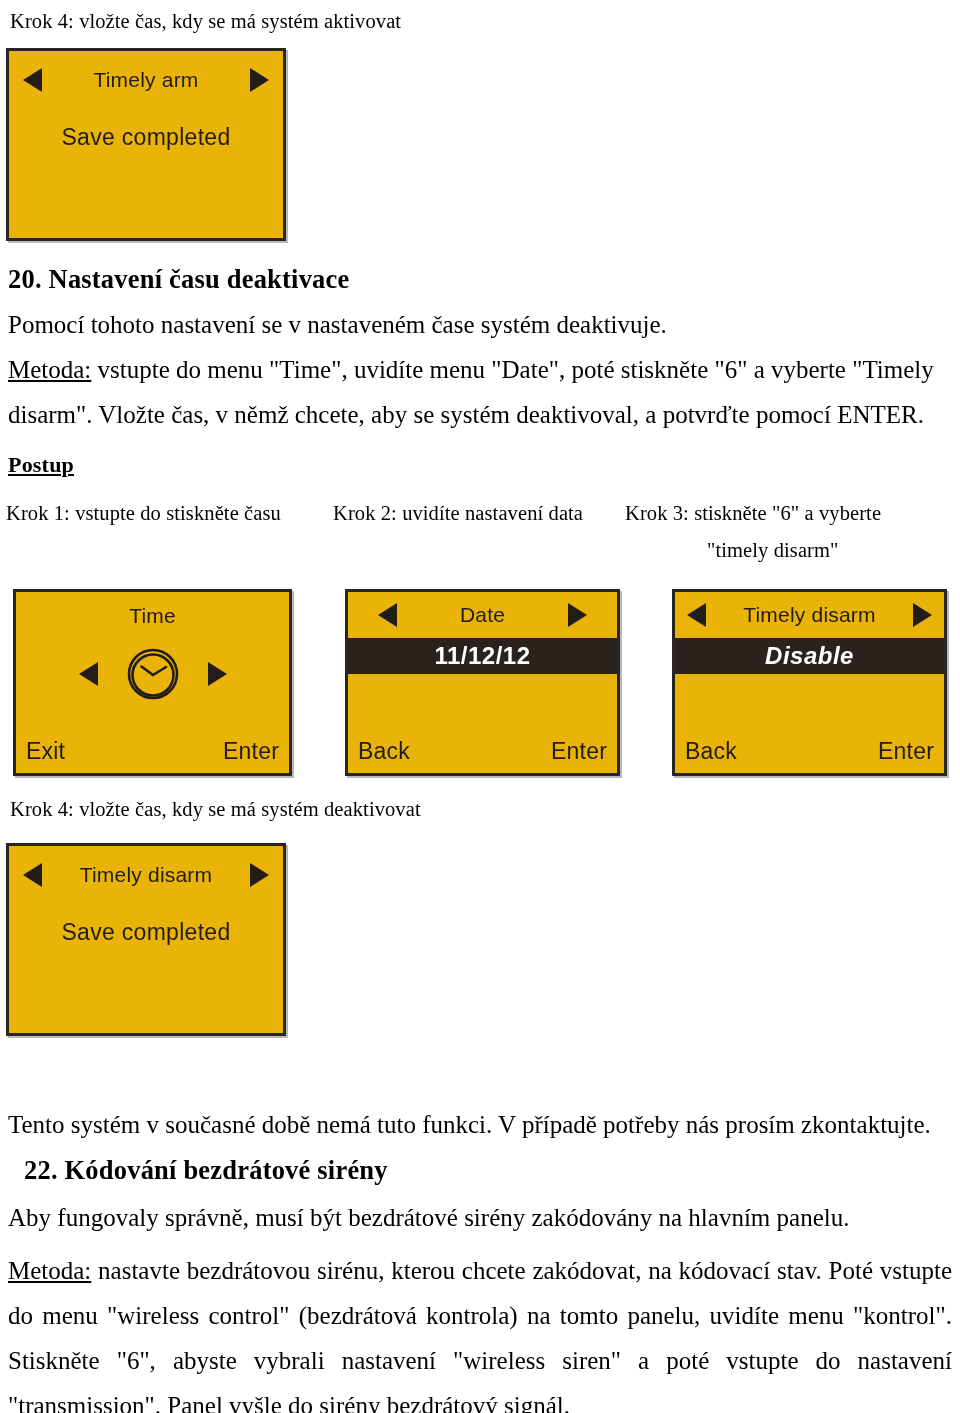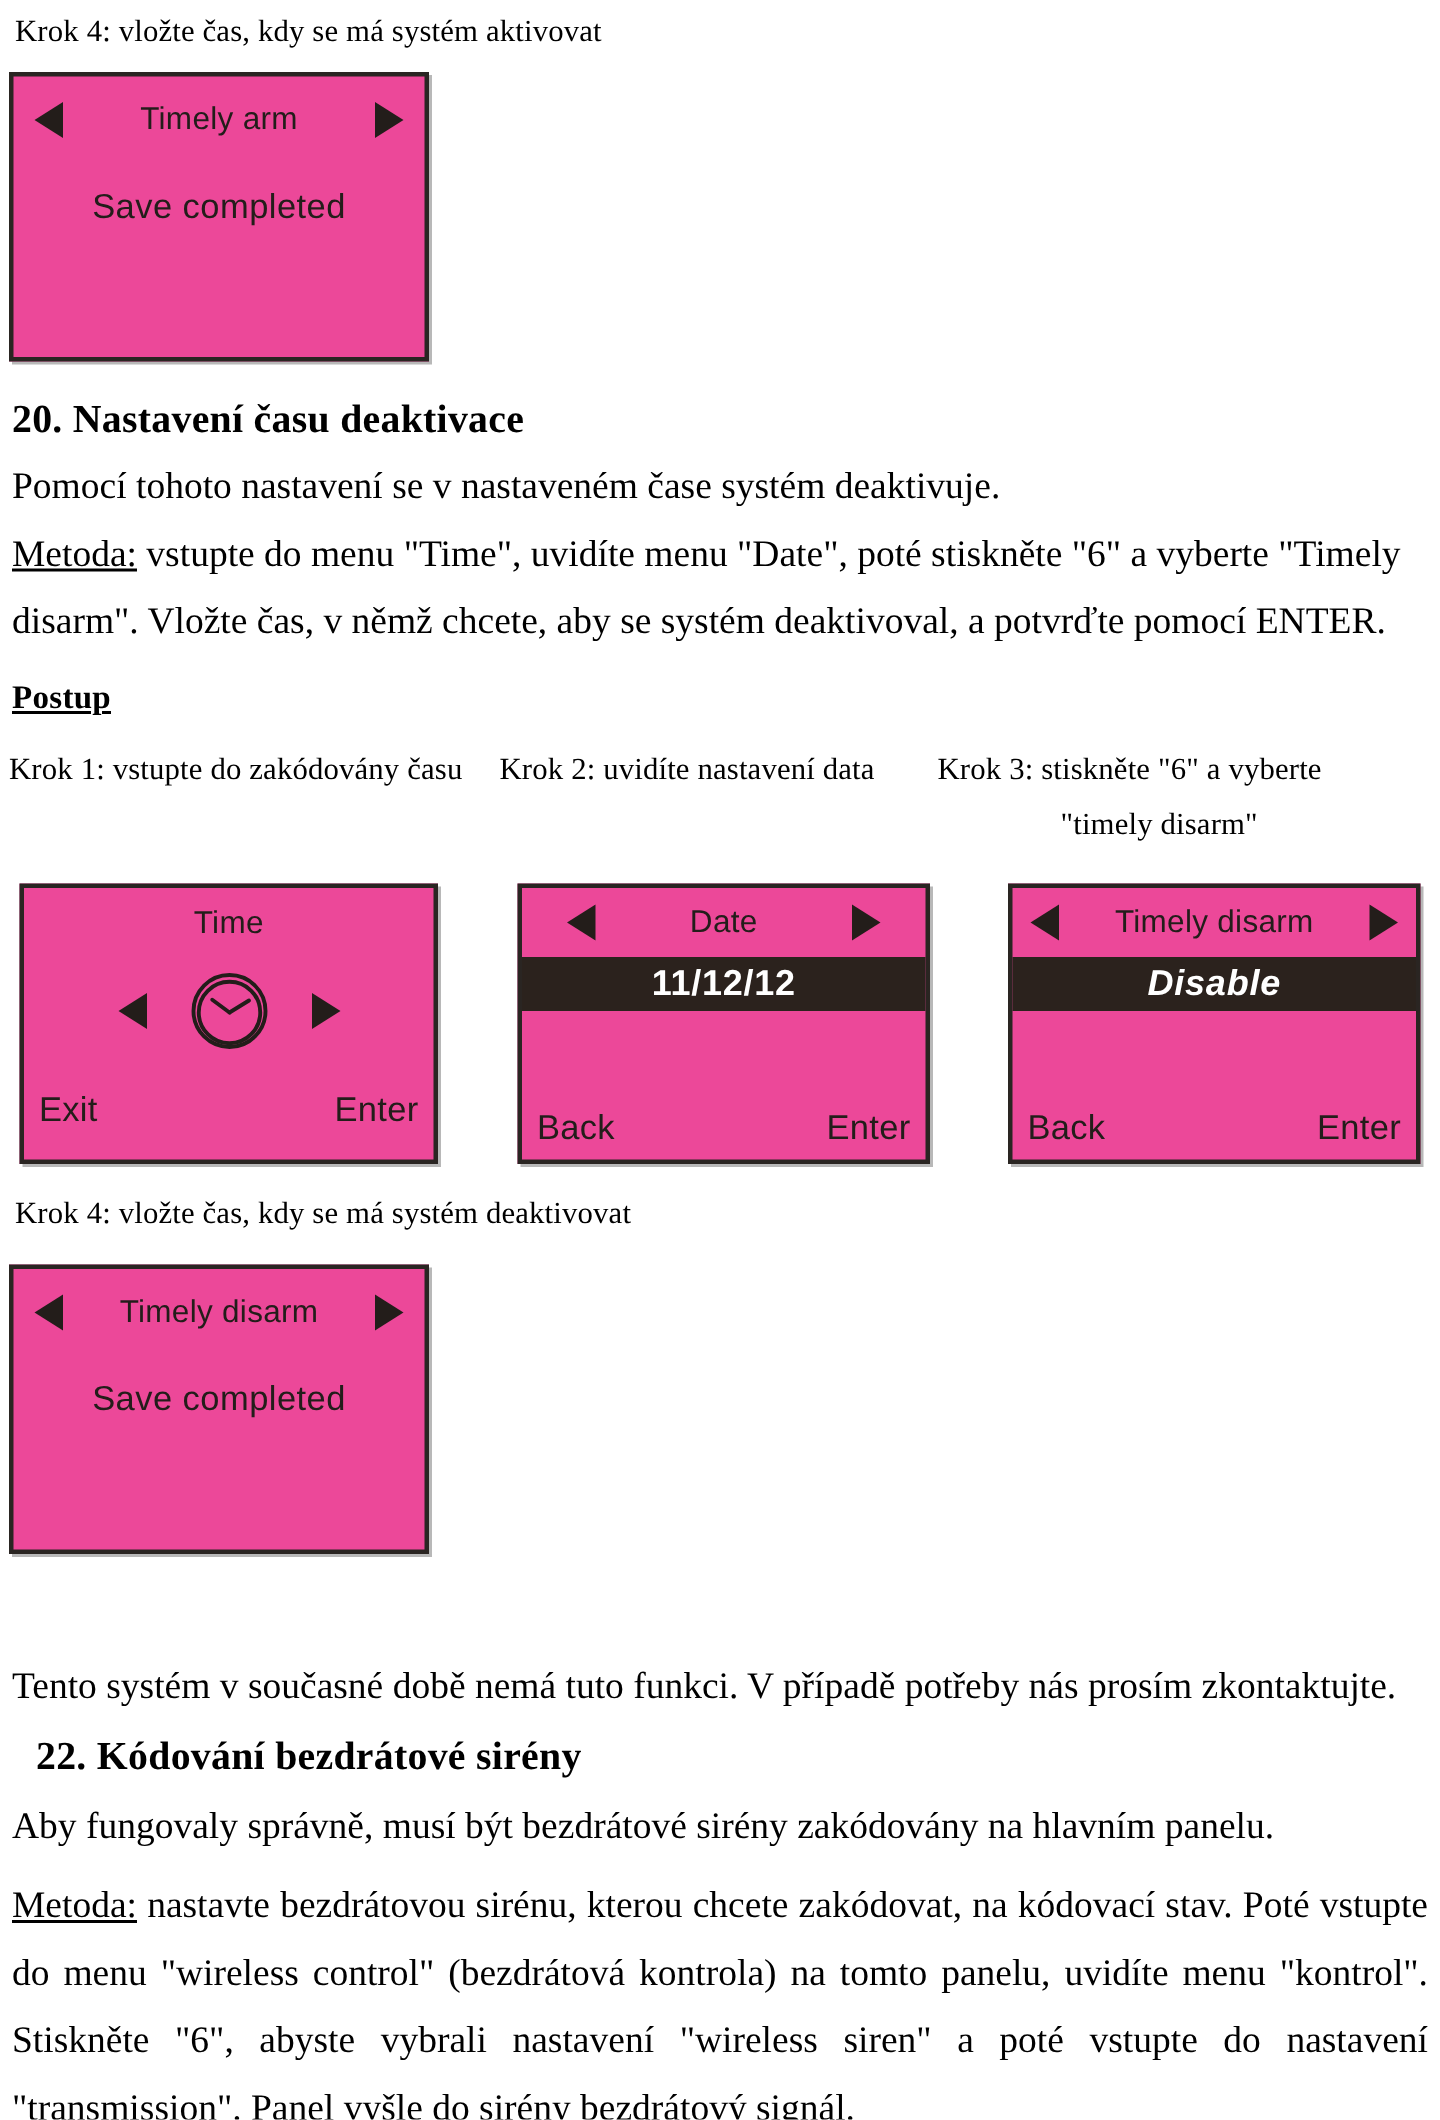--- a/index.html
+++ b/index.html
@@ -54,21 +54,21 @@
     position: absolute;
     font-size: 25px;
     line-height: 45px;
     text-align: justify;
     text-align-last: left;
   }
 
   
   .lcd {
     position: absolute;
-    background: #ec4899;
+    background: #eab308;
     border: 3px solid #2a2522;
     box-sizing: border-box;
     font-family: "Liberation Sans", "DejaVu Sans", sans-serif;
     color: #231d1a;
     box-shadow: 2px 2px 0 0 #b8b8b8;
   }
   .lcd-title-row {
     position: absolute;
     left: 0;
     width: 100%;
@@ -165,42 +165,42 @@
 
   <div class="body-line" style="left:8px; top:310px;">Pomocí tohoto nastavení se v nastaveném čase systém deaktivuje.</div>
 
   <div class="body-line" style="left:8px; top:355px;">
     <span class="ul">Metoda:</span><span> vstupte do menu "Time", uvidíte menu "Date", poté stiskněte "6" a vyberte "Timely</span>
   </div>
   <div class="body-line" style="left:8px; top:400px;">disarm". Vložte čas, v němž chcete, aby se systém deaktivoval, a potvrďte pomocí ENTER.</div>
 
   <div class="heading ul" style="left:8px; top:450px; font-size:22px;">Postup</div>
 
-  <div class="caption" style="left:6px; top:500px;">Krok 1: vstupte do zakódovány času</div>
+  <div class="caption" style="left:6px; top:500px;">Krok 1: vstupte do stiskněte času</div>
   <div class="caption" style="left:333px; top:500px;">Krok 2: uvidíte nastavení data</div>
   <div class="caption" style="left:625px; top:500px;">Krok 3: stiskněte "6" a vyberte</div>
   <div class="caption" style="left:707px; top:537px;">"timely disarm"</div>
 
   <div class="lcd" style="left:13px; top:589px; width:279px; height:187px;">
     <div class="lcd-title" style="position:absolute; top:12px; left:0; width:100%; font-size:21px;">Time</div>
 
     <div class="clock-row" style="top:52px; height:60px;">
       <span class="arrow arrow-left"></span>
       <span class="clock">
         <svg width="54" height="54" viewBox="0 0 54 54" aria-hidden="true">
           <circle cx="27" cy="27" r="24" fill="none" stroke="#231d1a" stroke-width="2.6"></circle>
           <circle cx="27" cy="28" r="20.5" fill="none" stroke="#231d1a" stroke-width="2.6"></circle>
           <line x1="27" y1="28" x2="15.5" y2="19.5" stroke="#231d1a" stroke-width="2.6" stroke-linecap="round"></line>
           <line x1="27" y1="28" x2="40" y2="20" stroke="#231d1a" stroke-width="2.6" stroke-linecap="round"></line>
         </svg>
       </span>
       <span class="arrow arrow-right"></span>
     </div>
 
-    <div class="lcd-footer" style="bottom:20px; padding:0 10px;">
+    <div class="lcd-footer" style="bottom:8px; padding:0 10px;">
       <span style="font-size:23px;">Exit</span>
       <span style="font-size:23px;">Enter</span>
     </div>
   </div>
 
   <div class="lcd" style="left:345px; top:589px; width:275px; height:187px;">
     <div class="lcd-title-row" style="top:8px; padding:0 30px; height:30px;">
       <span class="arrow arrow-left"></span>
       <span class="lcd-title" style="font-size:21px;">Date</span>
       <span class="arrow arrow-right"></span>

